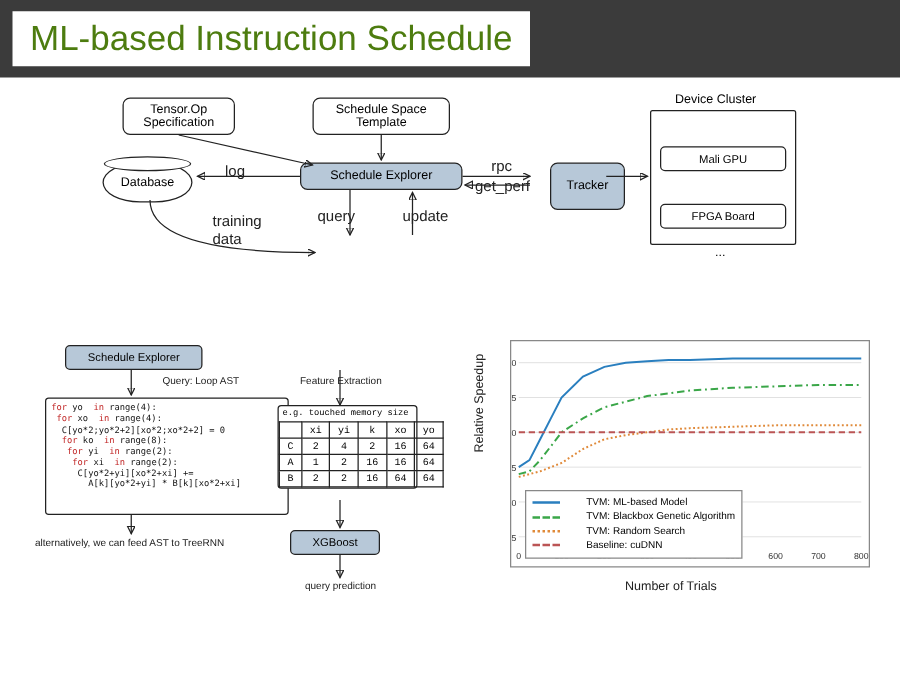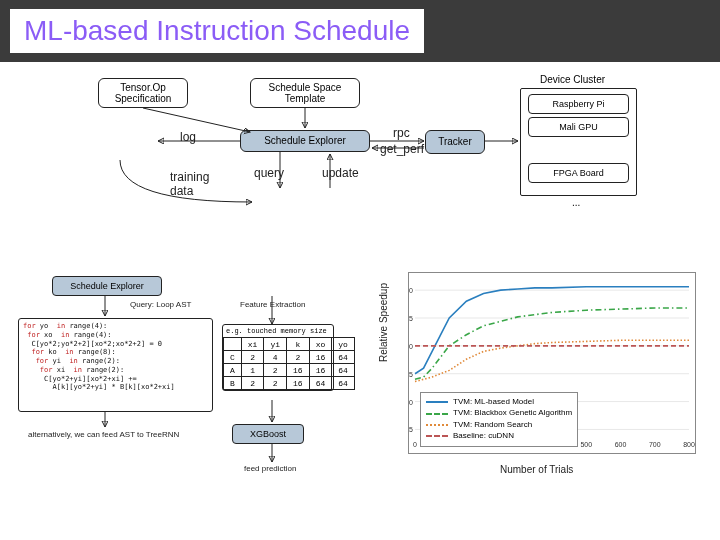--- a/index.html
+++ b/index.html
@@ -1,17 +1,17 @@
 <!DOCTYPE html>
 <html><head>
 <meta charset="utf-8">
 <style>
 html,body{margin:0;padding:0;width:720px;height:540px;background:#fff;font-family:Arial,Helvetica,sans-serif;overflow:hidden}
 .title-bar{background:#3b3b3b;color:#fff;height:62px;display:flex;align-items:center}
-.title-inner{background:#fff;color:#8b5cf6;margin-left:10px;padding:6px 14px;font-size:28px;font-weight:400}
+.title-inner{background:#fff;color:#4d7c0f;margin-left:10px;padding:6px 14px;font-size:28px;font-weight:400}
 .canvas{position:relative;width:720px;height:478px}
 .box{position:absolute;border:1.5px solid #222;border-radius:6px;background:#fff;text-align:center;font-size:10px;line-height:1.15;display:flex;align-items:center;justify-content:center;padding:3px 4px;box-sizing:border-box}
 .box.blue{background:#b7c8d8}
 .dev{position:absolute;border:1.2px solid #222;border-radius:4px;background:#fff;text-align:center;font-size:9px;display:flex;align-items:center;justify-content:center}
 .devlabel{position:absolute;font-size:10px}
 .devcluster{position:absolute;border:1.2px solid #222;border-radius:2px}
 .lbl{position:absolute;font-size:12px;font-family:Liberation Sans, sans-serif;color:#222}
 .db{position:absolute;width:70px;height:30px;border:1.5px solid #222;border-radius:50%/60%;display:flex;align-items:center;justify-content:center;font-size:10px;background:#fff}
 .db::before{content:"";position:absolute;top:-6px;left:0;right:0;height:10px;border:1.5px solid #222;border-radius:50%;background:#fff}
 svg.arrows{position:absolute;top:0;left:0;width:720px;height:478px;pointer-events:none}
@@ -20,44 +20,46 @@
 .code{position:absolute;border:1.2px solid #222;border-radius:3px;font-family:ui-monospace,Menlo,Consolas,monospace;font-size:7px;line-height:1.25;padding:3px 4px;white-space:pre;color:#111;background:#fff}
 .code .kw{color:#c02424}
 .feat{position:absolute;border:1.2px solid #222;border-radius:3px;font-family:Liberation Mono, monospace;font-size:8px;background:#fff}
 .feat table{border-collapse:collapse}
 .feat td{border:1px solid #222;padding:1.5px 6px;text-align:center}
 .xgb{position:absolute;border:1.2px solid #222;border-radius:4px;background:#b7c8d8;font-size:9px;display:flex;align-items:center;justify-content:center}
 .smalltxt{position:absolute;font-size:8px;color:#222}
 .chart{position:absolute;border:1px solid #888}
 .chart svg{width:100%;height:100%}
 .legend{position:absolute;border:1px solid #888;background:#fff;font-size:8px;padding:3px 5px;line-height:1.3}
-.legend .row{display:flex;align-items:center;gap:5px;margin:1px 0}
+.legend .row{display:flex;align-items:center;gap:21px;margin:1px 0}
 .legend .sw{width:22px;height:0;border-top-width:2px;border-top-style:solid}
 .axis-lbl{position:absolute;font-size:10px;color:#222}
 .ellip{position:absolute;font-size:10px}
 </style>
 </head>
 <body>
 
 <div class="title-bar">
   <div class="title-inner">ML-based Instruction Schedule</div>
 </div>
 
 <div class="canvas">
 
   <div class="box" style="left:250px;top:16px;width:110px;height:30px">Schedule Space
 Template</div>
   <div class="box" style="left:98px;top:16px;width:90px;height:30px">Tensor.Op
 Specification</div>
+  <div class="db" style="left:82px;top:68px">
+      <span>Database</span>
+    </div>
   <div class="box blue" style="left:240px;top:68px;width:130px;height:22px">Schedule Explorer</div>
-  <div class="box blue" style="left:425px;top:68px;width:60px;height:24px">Tracker</div>
+  <div class="box blue" style="left:440px;top:68px;width:60px;height:38px">Tracker</div>
 
   <div class="devlabel" style="left:540px;top:12px">Device Cluster</div>
   <div class="devcluster" style="left:520px;top:26px;width:115px;height:106px"></div>
-  <div class="dev" style="left:528px;top:32px;width:99px;height:18px">Raspberry Pi</div>
   <div class="dev" style="left:528px;top:55px;width:99px;height:18px">Mali GPU</div>
   <div class="dev" style="left:528px;top:101px;width:99px;height:18px">FPGA Board</div>
   <div class="ellip" style="left:572px;top:135px">...</div>
 
   <span class="lbl" style="left:180px;top:68px">log</span>
   <span class="lbl" style="left:170px;top:108px;white-space:pre">training
 data</span>
   <span class="lbl" style="left:254px;top:104px">query</span>
   <span class="lbl" style="left:322px;top:104px">update</span>
   <span class="lbl" style="left:393px;top:64px">rpc</span>
@@ -81,21 +83,21 @@
 
     <line x1="105" y1="234" x2="105" y2="254"></line>
     <line x1="105" y1="348" x2="105" y2="365"></line>
     <line x1="272" y1="234" x2="272" y2="262"></line>
     <line x1="272" y1="338" x2="272" y2="360"></line>
     <line x1="272" y1="382" x2="272" y2="400"></line>
   </svg>
 
   <div class="se2" style="left:52px;top:214px;width:108px;height:18px">Schedule Explorer</div>
   <div class="smalltxt" style="left:130px;top:238px">Query: Loop AST</div>
-  <div class="code" style="left:18px;top:256px;width:185px;height:86px"><span><span class="kw">for</span> yo  <span class="kw">in</span> range(4):
+  <div class="code" style="left:36px;top:256px;width:185px;height:86px"><span><span class="kw">for</span> yo  <span class="kw">in</span> range(4):
 <span class="kw"> for</span> xo  <span class="kw">in</span> range(4):
   C[yo*2;yo*2+2][xo*2;xo*2+2] = 0
 <span class="kw">  for</span> ko  <span class="kw">in</span> range(8):
 <span class="kw">   for</span> yi  <span class="kw">in</span> range(2):
 <span class="kw">    for</span> xi  <span class="kw">in</span> range(2):
      C[yo*2+yi][xo*2+xi] +=
        A[k][yo*2+yi] * B[k][xo*2+xi]
 </span></div>
   <div class="smalltxt" style="left:28px;top:368px">alternatively, we can feed AST to TreeRNN</div>
 
@@ -133,21 +135,21 @@
             <td>2</td>
             <td>2</td>
             <td>16</td>
             <td>64</td>
             <td>64</td>
           </tr>
         </tbody>
       </table>
   </div>
   <div class="xgb" style="left:232px;top:362px;width:70px;height:18px">XGBoost</div>
-  <div class="smalltxt" style="left:244px;top:402px">feed prediction</div>
+  <div class="smalltxt" style="left:244px;top:402px">query prediction</div>
 
   <div class="axis-lbl" style="left:378px;top:300px;transform:rotate(-90deg);transform-origin:left top">Relative Speedup</div>
   <div class="chart" style="left:408px;top:210px;width:286px;height:180px">
     <svg viewBox="0 0 286 180">
         <line x1="6" x2="280" y1="156.42857142857142" y2="156.42857142857142" stroke="#ddd" stroke-width="0.7"></line>
         <text x="4" y="159.42857142857142" font-size="7" text-anchor="end" fill="#333">0.25</text>
         <line x1="6" x2="280" y1="128.57142857142858" y2="128.57142857142858" stroke="#ddd" stroke-width="0.7"></line>
         <text x="4" y="131.57142857142858" font-size="7" text-anchor="end" fill="#333">0.50</text>
         <line x1="6" x2="280" y1="100.71428571428572" y2="100.71428571428572" stroke="#ddd" stroke-width="0.7"></line>
         <text x="4" y="103.71428571428572" font-size="7" text-anchor="end" fill="#333">0.75</text>

